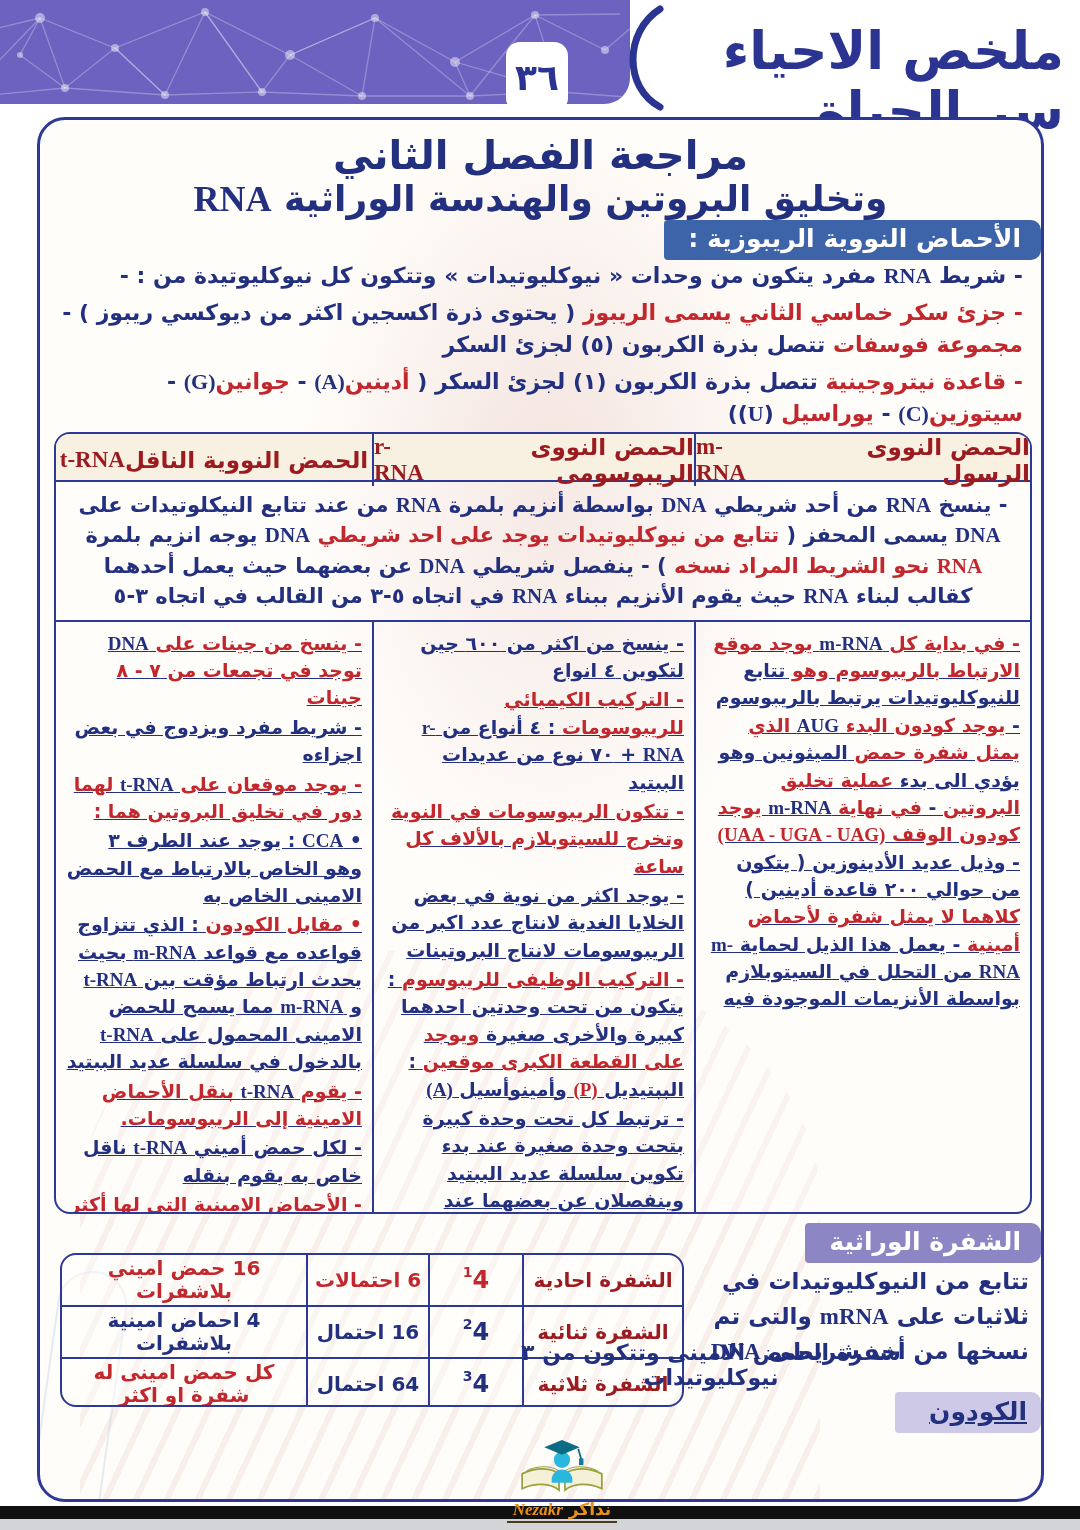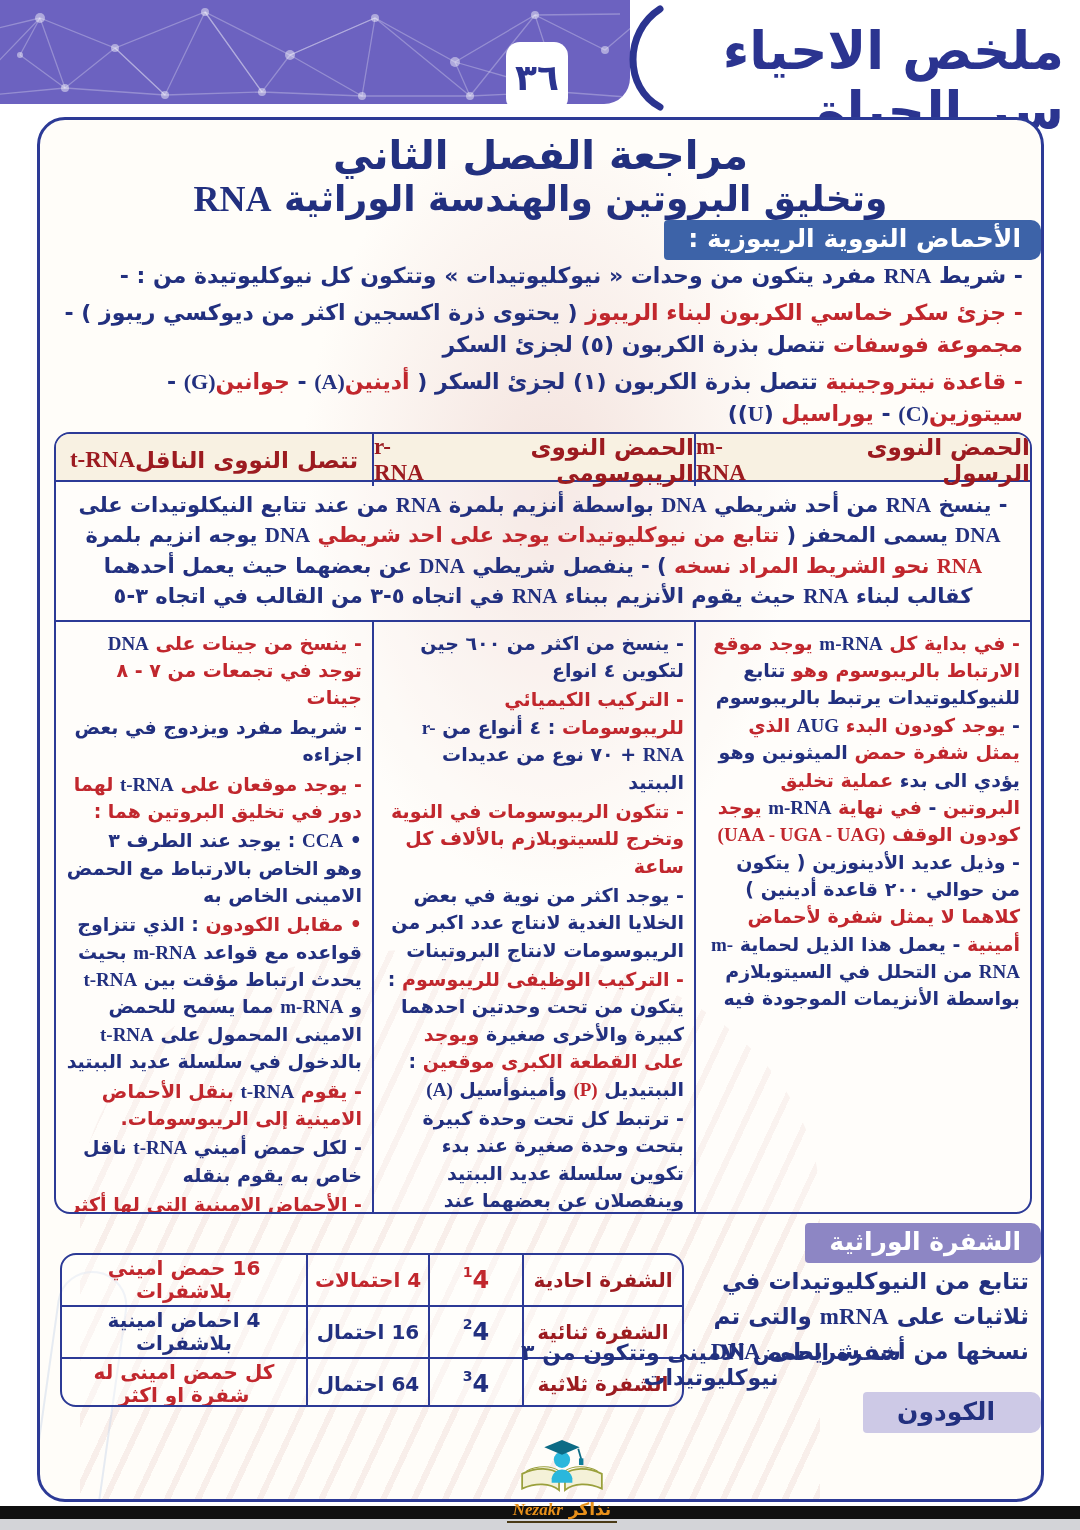--- a/index.html
+++ b/index.html
@@ -35,39 +35,39 @@
              border:2px solid #cdd9ec;border-radius:40px;transform:rotate(8deg);}
   .sheet>*{z-index:1;}
 
   .t1{position:absolute;top:12px;left:0;width:100%;text-align:center;font-size:40px;}
   .t2{position:absolute;top:58px;left:0;width:100%;text-align:center;font-size:36px;}
 
   .badge{position:absolute;right:0;color:#fff;font-size:25px;line-height:1;
          padding:6px 20px 9px 24px;border-radius:4px 10px 10px 4px;}
   .badge-ribo{top:100px;background:var(--badge-blue);}
   .badge-genetic{top:1103px;background:var(--badge-lav);}
-  .badge-codon{top:1272px;background:var(--badge-lav-light);color:var(--navy);padding:7px 46px 9px 34px;}
+  .badge-codon{top:1272px;background:var(--badge-lav-light);color:var(--navy);padding:7px 14px 9px 34px;text-decoration:underline;}
 
   .bullets{position:absolute;top:140px;right:18px;left:18px;text-align:right;
            font-size:22px;line-height:1.45;}
   .bullets p{margin-bottom:5px;}
 
   
   .table1{position:absolute;top:312px;left:14px;width:978px;height:782px;border:2.5px solid var(--border);
           border-radius:16px;background:rgba(255,255,255,.25);display:flex;flex-direction:column;overflow:hidden;}
   .t1-header{display:grid;grid-template-columns:336px 322px 1fr;height:48px;background:var(--cream);
              border-bottom:2px solid var(--border);flex:0 0 auto;}
   .th-cell{display:flex;align-items:center;justify-content:center;font-size:23px;color:var(--maroon);}
   .th-cell:not(:last-child){border-inline-end:2px solid var(--border);}
   .t1-note{flex:0 0 auto;min-height:118px;border-bottom:2px solid var(--border);
            padding:8px 12px;font-size:21px;line-height:1.45;text-align:center;}
   .t1-body{flex:1 1 auto;display:grid;grid-template-columns:336px 322px 1fr;}
   .tb-cell{padding:8px 10px;font-size:19px;line-height:1.44;text-align:right;}
   .tb-cell:not(:last-child){border-inline-end:2px solid var(--border);}
-  .tb-cell p{margin-bottom:2px;}
+  .tb-cell p{margin-bottom:2px;text-decoration:underline;}
 
   
   .gc-desc{position:absolute;top:1144px;right:12px;width:348px;font-size:23px;line-height:1.5;
            text-align:right;}
   .table2{position:absolute;top:1133px;left:20px;width:624px;height:154px;border:2.5px solid var(--border);
           border-radius:16px;overflow:hidden;background:rgba(255,255,255,.4);
           display:grid;grid-template-columns:160px 94px 122px 1fr;grid-auto-rows:1fr;}
   .gc-cell{display:flex;align-items:center;justify-content:center;text-align:center;
            font-size:20px;line-height:1.15;padding:2px 4px;}
   .gc-cell.bre{border-inline-end:2px solid var(--border);}
@@ -126,36 +126,36 @@
   <div class="bg-shirt"></div>
   <div class="bg-doodle"></div>
 
   <div class="t1">مراجعة الفصل الثاني</div>
   <div class="t2"><span class="c-navy">وتخليق البروتين والهندسة الوراثية </span><span class="c-navy latin">RNA</span></div>
 
   <div class="badge badge-ribo">الأحماض النووية الريبوزية :</div>
 
   <div class="bullets">
       <p><span class="c-navy">- شريط </span><span class="c-navy latin">RNA</span><span class="c-navy"> مفرد يتكون من وحدات « نيوكليوتيدات » وتتكون كل نيوكليوتيدة من : -</span></p>
-      <p><span class="c-red">- </span><span class="c-red">جزئ سكر خماسي الكربون لبناء الريبوز</span><span class="c-navy"> ( يحتوى ذرة اكسجين اكثر من ديوكسي ريبوز ) - </span><span class="c-red">مجموعة فوسفات</span><span class="c-navy"> تتصل بذرة الكربون (٥) لجزئ السكر</span></p>
+      <p><span class="c-red">- </span><span class="c-red">جزئ سكر خماسي الثاني يسمى الريبوز</span><span class="c-navy"> ( يحتوى ذرة اكسجين اكثر من ديوكسي ريبوز ) - </span><span class="c-red">مجموعة فوسفات</span><span class="c-navy"> تتصل بذرة الكربون (٥) لجزئ السكر</span></p>
       <p><span class="c-red">- </span><span class="c-red">قاعدة نيتروجينية</span><span class="c-navy"> تتصل بذرة الكربون (١) لجزئ السكر ( </span><span class="c-red">أدينين</span><span class="c-navy latin">(A)</span><span class="c-navy"> - </span><span class="c-red">جوانين</span><span class="c-navy latin">(G)</span><span class="c-navy"> - </span><span class="c-red">سيتوزين</span><span class="c-navy latin">(C)</span><span class="c-navy"> - </span><span class="c-red">يوراسيل</span><span class="c-navy"> (</span><span class="c-navy latin">U</span><span class="c-navy">))</span></p>
     </div>
 
   <div class="table1">
     <div class="t1-header">
       <div class="th-cell">
           <span class="c-maroon">الحمض النووى الرسول </span>
           <span class="c-maroon latin">m-RNA</span>
         </div>
       <div class="th-cell">
           <span class="c-maroon">الحمض النووى الريبوسومى </span>
           <span class="c-maroon latin">r-RNA</span>
         </div>
       <div class="th-cell">
-          <span class="c-maroon">تتصل النووى الناقل </span>
+          <span class="c-maroon">الحمض النووية الناقل </span>
           <span class="c-maroon latin">t-RNA</span>
         </div>
     </div>
     <div class="t1-note"><span class="c-navy">- ينسخ </span><span class="c-navy latin">RNA</span><span class="c-navy"> من أحد شريطي </span><span class="c-navy latin">DNA</span><span class="c-navy"> بواسطة أنزيم بلمرة </span><span class="c-navy latin">RNA</span><span class="c-navy"> من عند تتابع النيكلوتيدات على </span><span class="c-navy latin">DNA</span><span class="c-navy"> يسمى المحفز ( </span><span class="c-red">تتابع من نيوكليوتيدات يوجد على احد شريطي </span><span class="c-navy latin">DNA</span><span class="c-navy"> يوجه انزيم بلمرة </span><span class="c-red latin">RNA</span><span class="c-red"> نحو الشريط المراد نسخه</span><span class="c-navy"> ) - ينفصل شريطي </span><span class="c-navy latin">DNA</span><span class="c-navy"> عن بعضهما حيث يعمل أحدهما كقالب لبناء </span><span class="c-navy latin">RNA</span><span class="c-navy"> حيث يقوم الأنزيم ببناء </span><span class="c-navy latin">RNA</span><span class="c-navy"> في اتجاه ٥-٣ من القالب في اتجاه ٣-٥</span></div>
     <div class="t1-body">
       <div class="tb-cell">
           <p><span class="c-red">- </span><span class="c-red">في بداية كل </span><span class="c-navy latin">m-RNA</span><span class="c-red"> يوجد موقع الارتباط بالريبوسوم وهو </span><span class="c-navy">تتابع للنيوكليوتيدات يرتبط بالريبوسوم</span><span class="c-navy"> - </span><span class="c-red">يوجد كودون البدء </span><span class="c-navy latin">AUG</span><span class="c-red"> الذي يمثل شفرة حمض </span><span class="c-navy">الميثونين وهو يؤدي الى بدء </span><span class="c-red">عملية تخليق البروتين</span><span class="c-navy"> - </span><span class="c-red">في نهاية </span><span class="c-navy latin">m-RNA</span><span class="c-red"> يوجد كودون الوقف </span><span class="c-red latin">(UAA - UGA - UAG)</span><span class="c-navy"> - وذيل عديد الأدينوزين ( يتكون من حوالي ٢٠٠ قاعدة أدينين ) </span><span class="c-red">كلاهما لا يمثل شفرة لأحماض أمينية</span><span class="c-navy"> - يعمل هذا الذيل لحماية </span><span class="c-navy latin">m-RNA</span><span class="c-navy"> من التحلل في السيتوبلازم بواسطة الأنزيمات الموجودة فيه</span></p>
         </div>
       <div class="tb-cell">
           <p><span class="c-navy">- ينسخ من اكثر من ٦٠٠ جين لتكوين ٤ انواع</span></p>
@@ -180,21 +180,21 @@
 
   <div class="badge badge-genetic">الشفرة الوراثية</div>
   <div class="gc-desc"><span class="c-navy">تتابع من النيوكليوتيدات في ثلاثيات على </span><span class="c-navy latin">mRNA</span><span class="c-navy"> والتى تم نسخها من أحد شريطى </span><span class="c-navy latin">DNA</span></div>
   <div class="badge badge-codon">الكودون</div>
 
   <div class="table2">
       <div class="gc-cell gc-label c-maroon bre bb">الشفرة احادية</div>
       <div class="gc-cell bre c-red bb">
         <span class="pw" dir="ltr"><sup>1</sup>4</span>
       </div>
-      <div class="gc-cell bre c-red bb">4 احتمالات</div>
+      <div class="gc-cell bre c-red bb">6 احتمالات</div>
       <div class="gc-cell c-red bb">16 حمض اميني بلاشفرات</div>
       <div class="gc-cell gc-label c-maroon bre bb">الشفرة ثنائية</div>
       <div class="gc-cell bre c-navy bb">
         <span class="pw" dir="ltr"><sup>2</sup>4</span>
       </div>
       <div class="gc-cell bre c-navy bb">16 احتمال</div>
       <div class="gc-cell c-navy bb">4 احماض امينية بلاشفرات</div>
       <div class="gc-cell gc-label c-maroon bre">الشفرة ثلاثية</div>
       <div class="gc-cell bre c-navy">
         <span class="pw" dir="ltr"><sup>3</sup>4</span>

